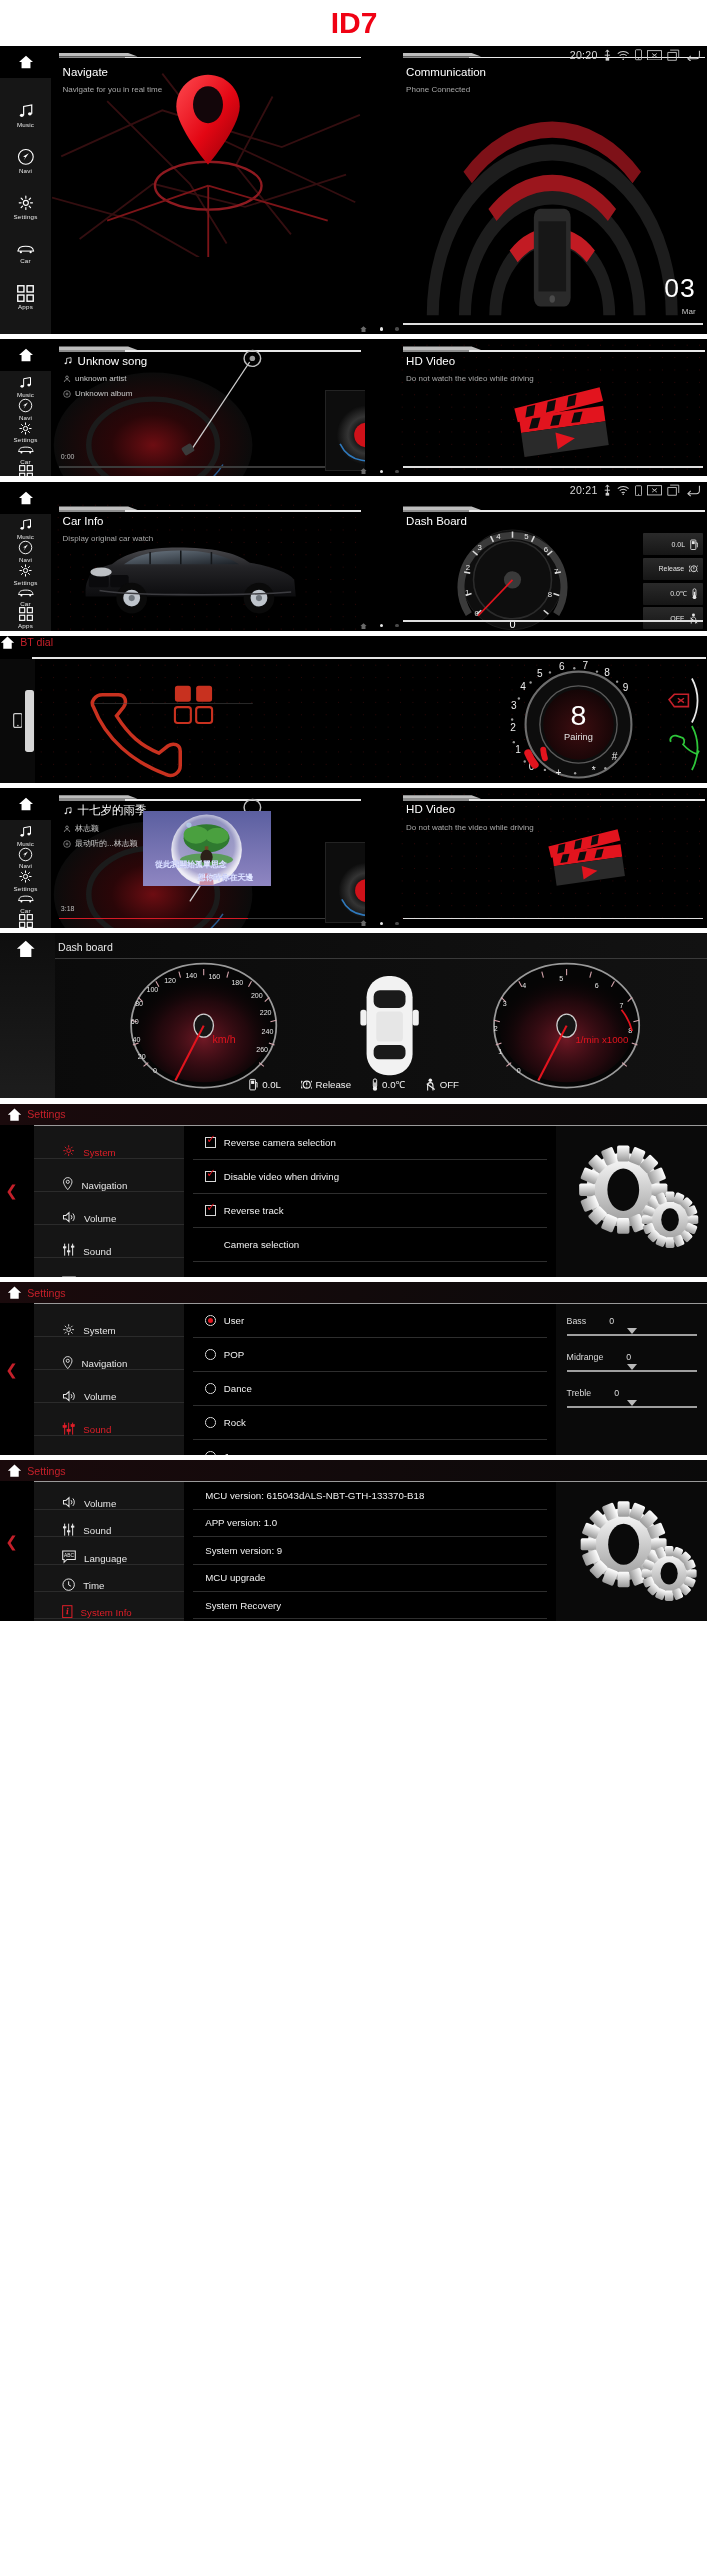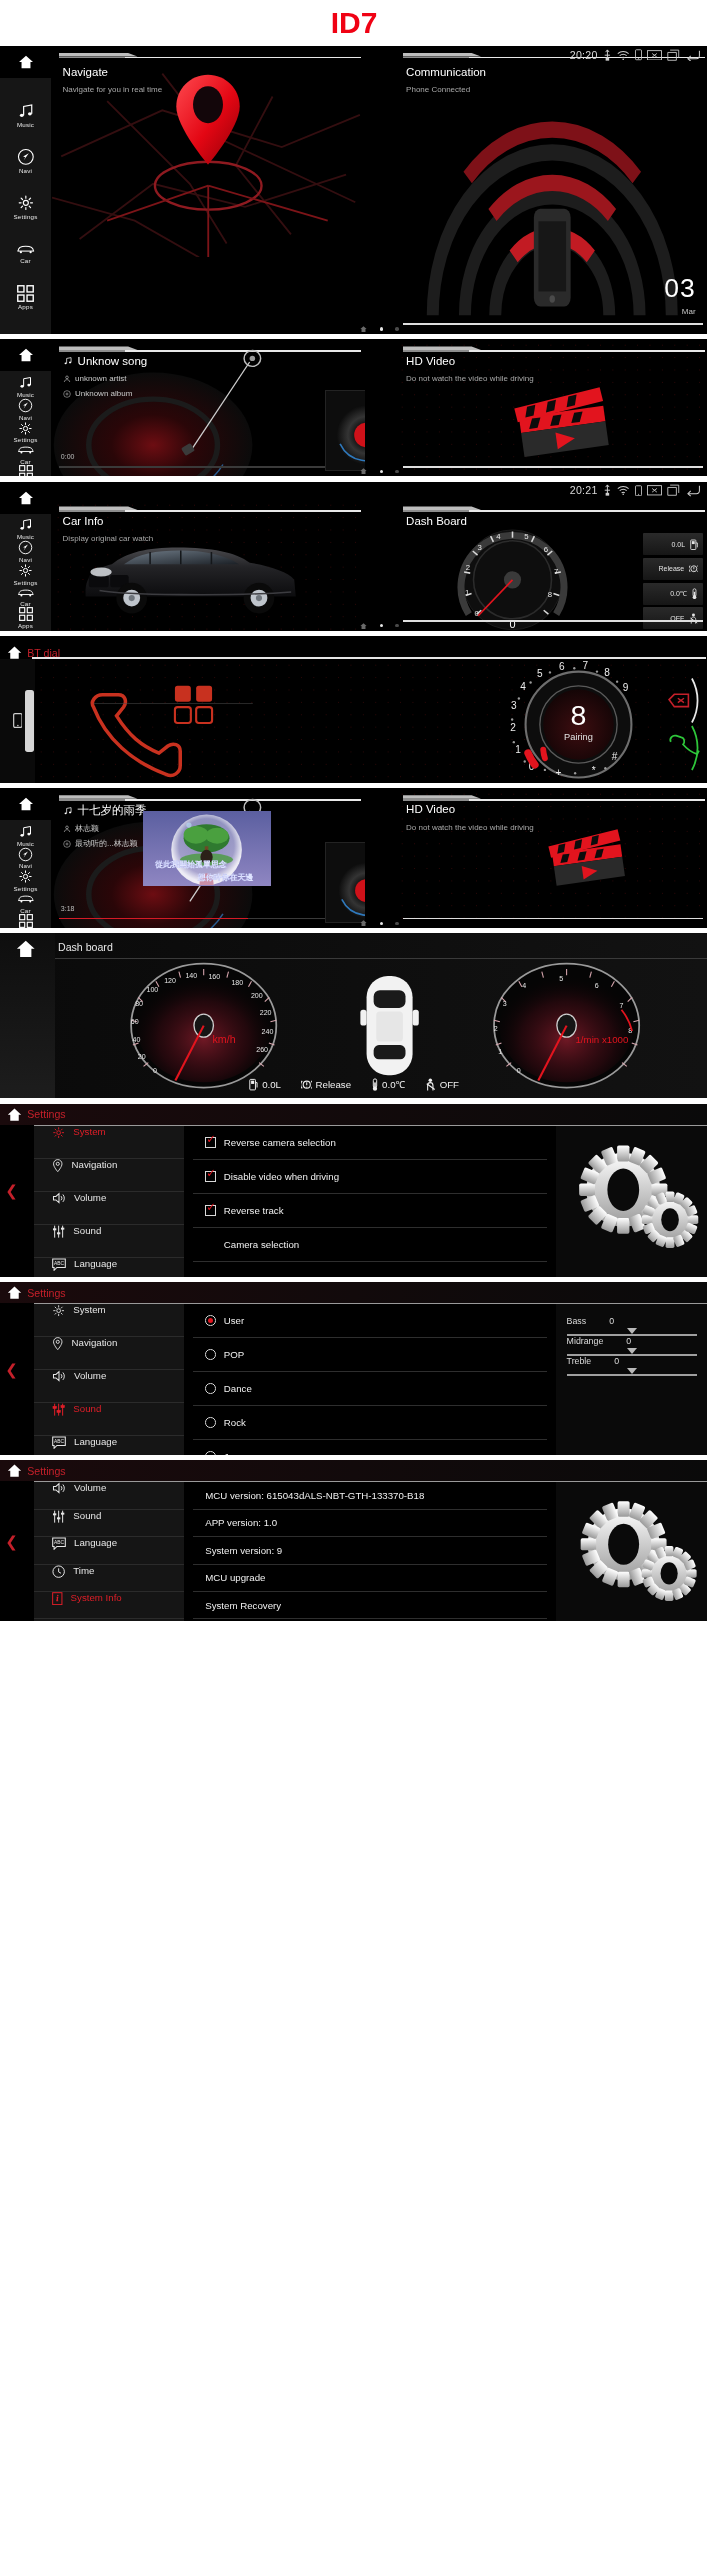--- a/index.html
+++ b/index.html
@@ -171,21 +171,21 @@
   .ro {
     height:22px; background:linear-gradient(to bottom,#2a2a2a,#161616);
     display:flex; align-items:center; justify-content:flex-end; gap:4.4px;
     padding:0 4.4px; font-size:7px; color:#e4e4e4;
     border-radius:0.9px;
   }
 
   
   .bt-head {
     position:absolute; top:0; left:0; right:0; height:23px;
-    display:flex; align-items:flex-end; gap:5.3px; padding-left:7px;
+    display:flex; align-items:flex-start; gap:5.3px; 
     z-index:9;
   }
   .bt-title { color:#c4202a; font-size:10.6px; }
   .bt-body { position:absolute; top:23px; left:0; right:0; bottom:0; }
   .bt-rail {
     position:absolute; left:0; top:0; bottom:0; width:35px;
     background:#0a0a0a; display:flex; align-items:center; justify-content:center;
   }
   .bt-tab {
     position:absolute; left:25px; top:50%; transform:translateY(-50%);
@@ -216,22 +216,22 @@
   .set-arrow {
     position:absolute; left:5.3px; top:50%; transform:translateY(-50%);
     color:#c4202a; font-size:15px; z-index:9; line-height:1;
   }
   .set-menu {
     width:150px; margin-left:34px;
     background:#151515; border-top:1.8px solid #9a9a9a;
     overflow:hidden;
   }
   .set-menu-item {
-    height:33px; display:flex; align-items:flex-start; gap:8px;
-    padding-left:18px; border-bottom:0.9px solid #2b2b2b;
+    height:33px; display:flex; align-items:flex-end; gap:8px;
+    padding-left:28px; border-bottom:0.9px solid #2b2b2b;
     font-size:9.7px; color:#e6e6e6;
   }
   .set-menu-item.active { color:#e01e28; }
   .set-menu-item.active svg * { stroke:#e01e28; }
   .set-menu-item svg { flex:0 0 auto; }
 
   .set-list {
     flex:1; background:#000; border-top:1.8px solid #9a9a9a;
     padding:0 0 0 0; overflow:hidden;
   }
@@ -255,21 +255,21 @@
   }
   .rad.on:after{
     content:""; position:absolute; left:1.8px; top:1.8px;
     width:5.3px; height:5.3px; border-radius:50%; background:#e2141e;
   }
   .set-side {
     width:152px; background:#0a0a0a; border-top:1.8px solid #9a9a9a;
     position:relative; overflow:hidden;
   }
   .eq-block { padding:12.4px 10.6px 0 10.6px; }
-  .eq-row { }
+  .eq-row { margin-bottom:16px; }
   .eq-lab { display:flex; gap:23px; font-size:8.8px; color:#dcdcdc; margin-bottom:8px;}
   .eq-track { height:1.8px; background:#9f9f9f; position:relative; }
   .eq-knob {
     position:absolute; left:50%; top:-6.2px; transform:translateX(-50%);
     width:0; height:0; border-left:5.3px solid transparent;
     border-right:5.3px solid transparent; border-top:6.2px solid #b9b9b9;
   }
   .gear-art { position:absolute; right:5.3px; top:8.8px; }
 </style>
 </head>

